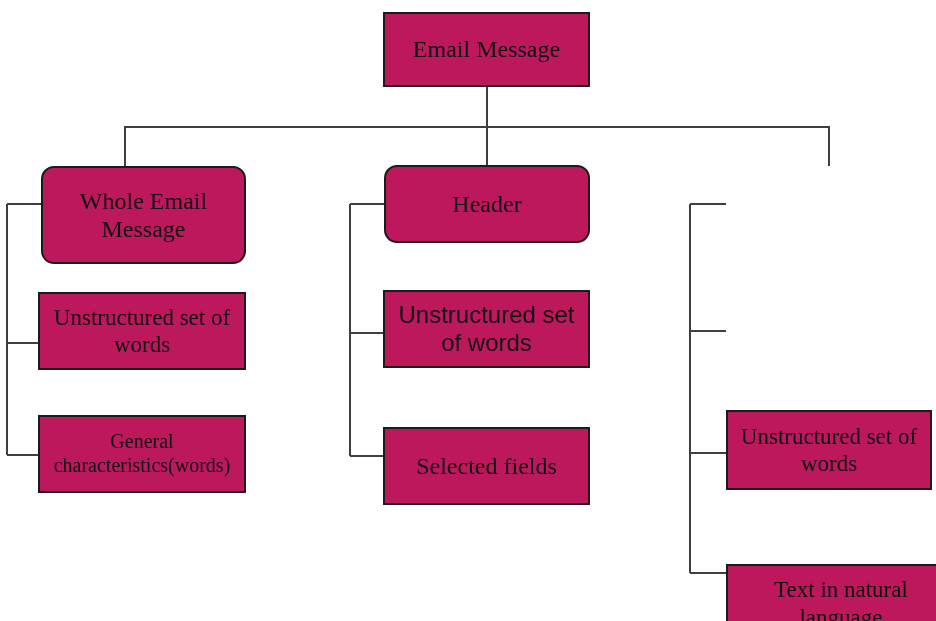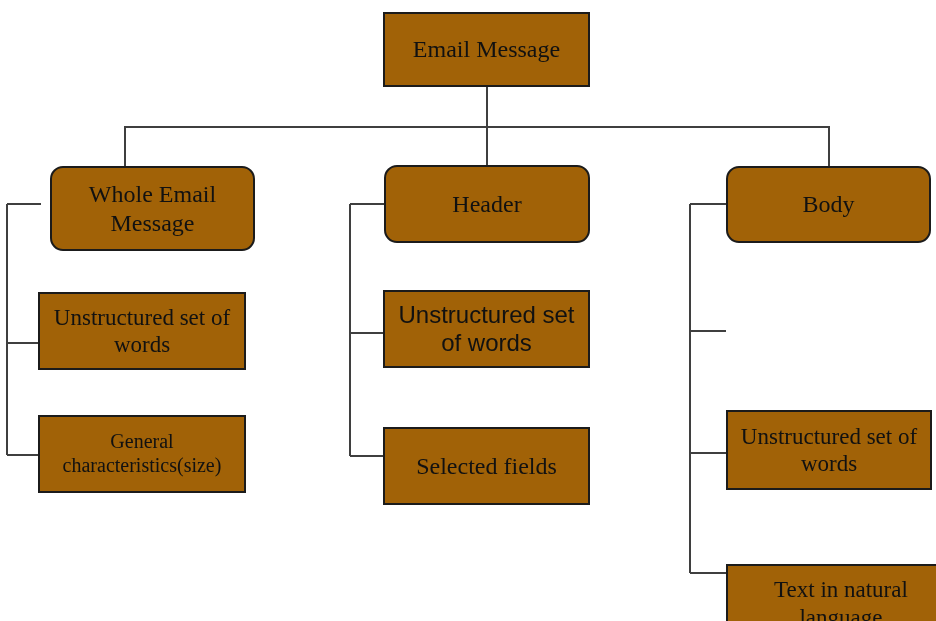--- a/index.html
+++ b/index.html
@@ -23,36 +23,36 @@
     width: 936px;
     height: 621px;
   }
   .node {
     position: absolute;
     display: flex;
     align-items: center;
     justify-content: center;
     text-align: center;
     border: 2px solid #1b1b1b;
-    background: #a16207;
+    background: #be185d;
     box-sizing: border-box;
     line-height: 1.18;
     padding: 2px 6px;
   }
   .rounded { border-radius: 13px; }
   .serif-lg  { font-size: 24px; }
   .serif-md  { font-size: 23px; }
   .serif-sm  { font-size: 20px; }
   .sans-md   { font-family: "Liberation Sans", sans-serif; font-size: 24px; }
 
   
   #node-root   { left: 383px; top: 12px;  width: 207px; height: 75px; }
 
   
-  #node-whole  { left: 50px;  top: 166px; width: 205px; height: 85px; }
+  #node-whole  { left: 41px;  top: 166px; width: 205px; height: 98px; }
   #node-header { left: 384px; top: 165px; width: 206px; height: 78px; text-align: center; }
   #node-body   { left: 726px; top: 166px; width: 205px; height: 77px; }
 
   
   #node-whole-0  { left: 38px;  top: 292px; width: 208px; height: 78px; }
   #node-whole-1  { left: 38px;  top: 415px; width: 208px; height: 78px; }
 
   
   #node-header-0 { left: 383px; top: 290px; width: 207px; height: 78px; }
   #node-header-1 { left: 383px; top: 410px; width: 207px; height: 78px; margin-top: 17px; }
@@ -99,30 +99,27 @@
   </div>
 
   <div id="node-whole" class="node rounded serif-lg">
     <span>Whole Email Message</span>
   </div>
 
   <div id="node-header" class="node rounded serif-lg">
     <span>Header</span>
   </div>
 
-  <div id="node-body" class="node rounded serif-lg">
-    <span>Body</span>
-  </div>
 
   <div id="node-whole-0" class="node serif-md">
     <span>Unstructured set of words</span>
   </div>
 
   <div id="node-whole-1" class="node serif-sm">
-    <span>General characteristics(size)</span>
+    <span>General characteristics(words)</span>
   </div>
 
   <div id="node-header-0" class="node sans-md">
     <span>Unstructured set of words</span>
   </div>
 
   <div id="node-header-1" class="node serif-lg">
     <span>Selected fields</span>
   </div>
 

